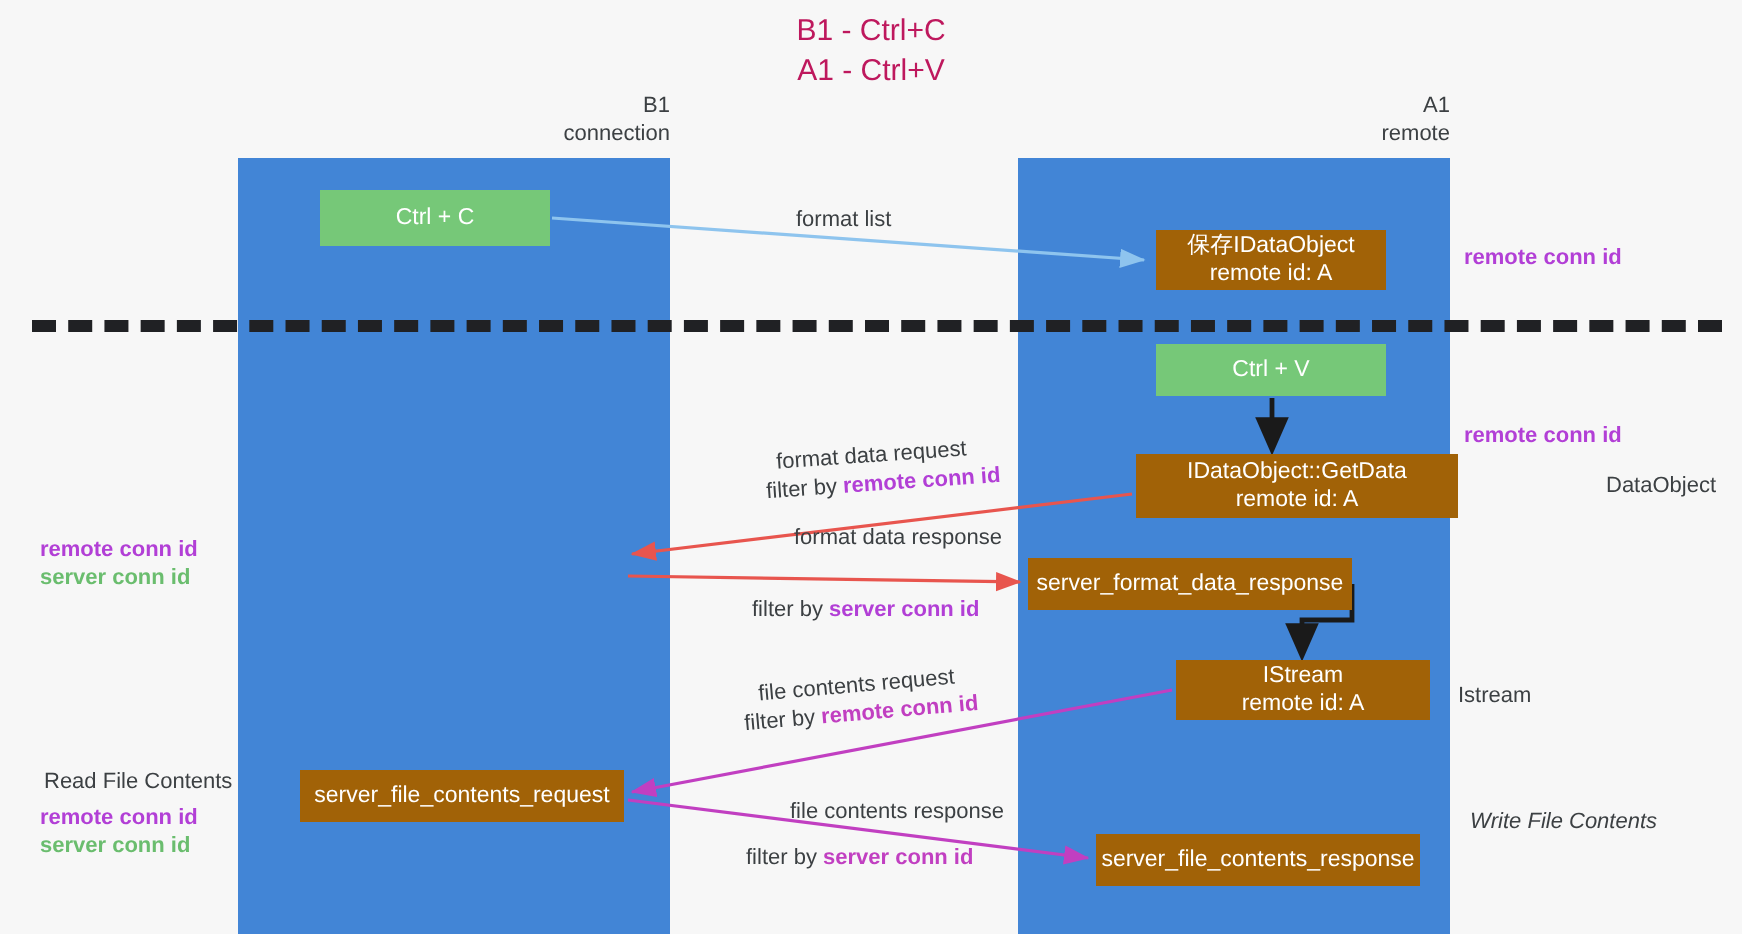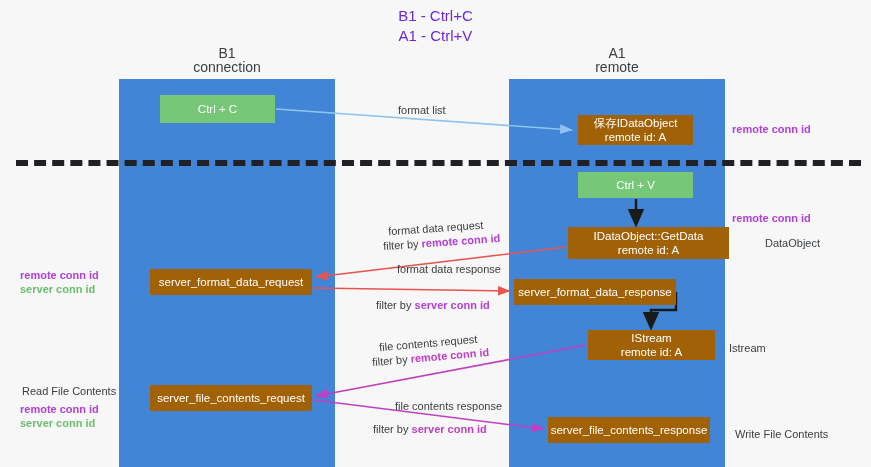--- a/index.html
+++ b/index.html
@@ -10,31 +10,31 @@
     overflow:hidden;
   }
   #stage{position:relative;width:871px;height:467px;}
 
   
   .lane{position:absolute;background:#4285d6;}
   #lane-b1{left:119px;top:79px;width:216px;height:388px;}
   #lane-a1{left:509px;top:79px;width:216px;height:388px;}
 
   .lane-title{
-    position:absolute;text-align:center;width:216px;
-    font-size:14px;color:#3c4043;line-height:14px;
+    position:absolute;text-align:right;width:216px;
+    font-size:11px;color:#3c4043;line-height:14px;
   }
   #title-b1{left:119px;top:46px;}
   #title-a1{left:509px;top:46px;}
   .lane-title .l2{display:block;}
 
   
   #heading{
     position:absolute;left:0;top:6px;width:871px;text-align:center;
-    font-size:15px;color:#6d28d9;line-height:20px;
+    font-size:15px;color:#be185d;line-height:20px;
   }
   #heading span{display:block;}
 
   
   #divider{
     position:absolute;left:16px;top:160px;width:845px;height:0;
     border-top:6px dashed #202124;
   }
 
   
@@ -58,23 +58,23 @@
   #n-fileresp{left:548px;top:417px;width:162px;height:26px;}
 
   
   .lbl{position:absolute;font-size:11px;color:#3c4043;line-height:14px;white-space:nowrap;}
   .purple{color:#b23fd6;font-weight:bold;}
   .green-t{color:#6abd6e;font-weight:bold;}
   .magenta{color:#c13fc1;font-weight:bold;}
 
   #lbl-rc1{left:732px;top:122px;}
   #lbl-rc2{left:732px;top:211px;}
-  #lbl-dataobject{left:729px;top:236px;padding-left:36px;}
+  #lbl-dataobject{left:767px;top:236px;padding-left:36px;}
   #lbl-istream{left:729px;top:341px;}
-  #lbl-write{left:735px;top:427px;}
+  #lbl-write{left:735px;top:404px;font-style:italic;}
 
   #lbl-left-ids{left:20px;top:268px;}
   #lbl-read{left:22px;top:384px;}
   #lbl-left-ids2{left:20px;top:402px;}
 
   
   #lbl-formatlist{left:398px;top:103px;}
 
   #lbl-fdreq{left:388px;top:221px;transform:rotate(-4deg);}
   #lbl-fdreq2{left:383px;top:235px;transform:rotate(-4deg);}
@@ -154,23 +154,20 @@
 
   <div id="n-ctrlv" class="node green">
     <span>Ctrl + V</span>
   </div>
 
   <div id="n-getdata" class="node orange">
     <span>IDataObject::GetData</span>
     <span class="sub">remote id: A</span>
   </div>
 
-  <div id="n-fmtreq" class="node orange">
-    <span>server_format_data_request</span>
-  </div>
 
   <div id="n-fmtresp" class="node orange">
     <span>server_format_data_response</span>
   </div>
 
   <div id="n-istream" class="node orange">
     <span>IStream</span>
     <span class="sub">remote id: A</span>
   </div>
 

